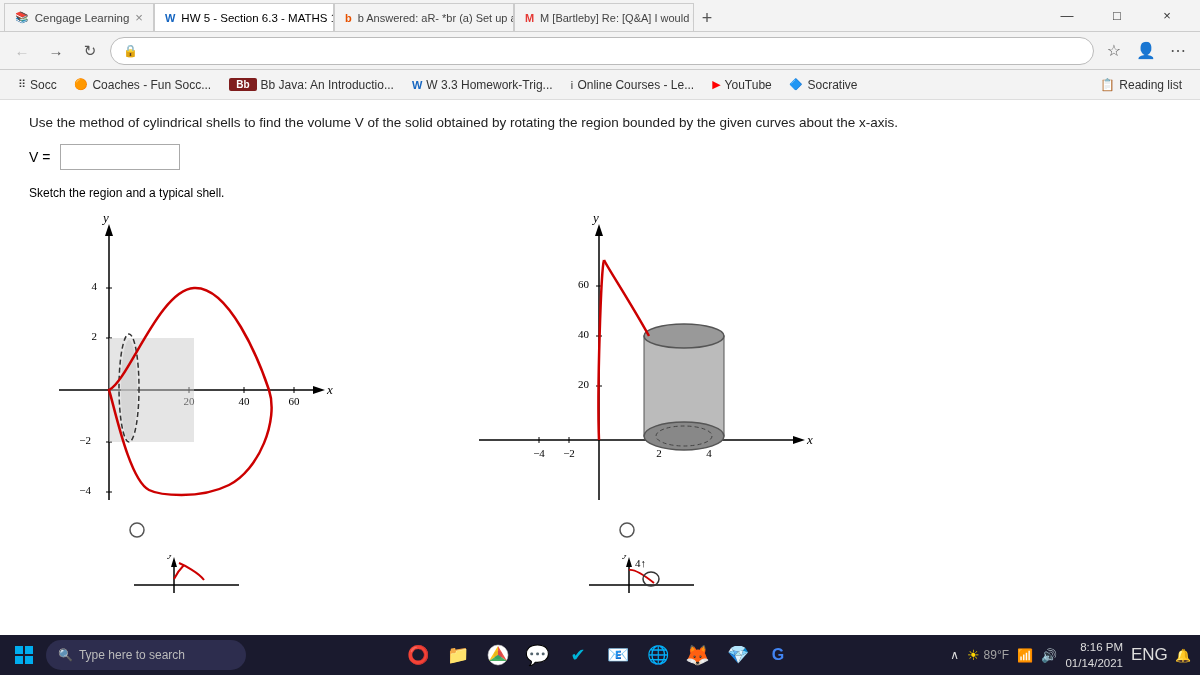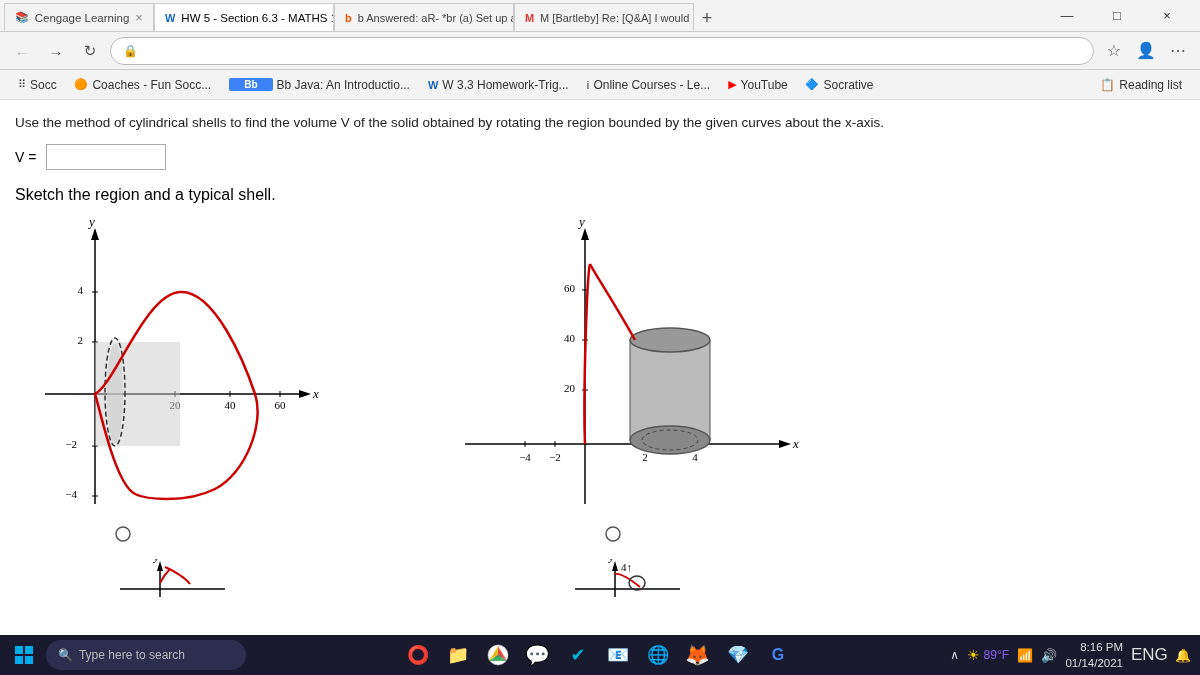--- a/index.html
+++ b/index.html
@@ -162,21 +162,21 @@
       padding: 3px 8px;
       cursor: pointer;
       font-size: 12px;
       color: #333;
       border-radius: 3px;
     }
 
     
     .page-content {
       background: #fff;
-      padding: 12px 15px;
+      padding: 12px 29px;
       overflow-y: auto;
       height: calc(675px - 32px - 38px - 30px - 40px);
     }
 
     .problem-text {
       font-size: 13.5px;
       color: #222;
       line-height: 1.6;
       margin-bottom: 10px;
     }
@@ -189,21 +189,21 @@
     }
     .answer-input {
       width: 120px;
       height: 26px;
       border: 1px solid #aaa;
       padding: 2px 6px;
       font-size: 13px;
     }
 
     .sketch-label {
-      font-size: 16px;
+      font-size: 12px;
       margin-bottom: 10px;
     }
 
     
     .graphs-row {
       display: flex;
       gap: 20px;
       align-items: flex-start;
     }
 
@@ -335,21 +335,21 @@
 <div class="bookmarks-bar">
   <div class="bookmark-item">
     <span class="bookmark-favicon">⠿</span>
     <span>Socc</span>
   </div>
   <div class="bookmark-item">
     <span class="bookmark-favicon">🟠</span>
     <span>Coaches - Fun Socc...</span>
   </div>
   <div class="bookmark-item">
-    <span class="bookmark-favicon" style="font-weight:bold;font-size:10px;background:#3b82f6;color:#fff;padding:1px 15px;border-radius:2px;">Bb</span>
+    <span class="bookmark-favicon" style="font-weight:bold;font-size:10px;background:#7f1d1d;color:#fff;padding:1px 7px;border-radius:2px;">Bb</span>
     <span>Bb  Java: An Introductio...</span>
   </div>
   <div class="bookmark-item">
     <span class="bookmark-favicon" style="font-weight:bold;color:#1565c0;">W</span>
     <span>W  3.3 Homework-Trig...</span>
   </div>
   <div class="bookmark-item">
     <span class="bookmark-favicon">ℹ</span>
     <span>Online Courses - Le...</span>
   </div>
@@ -535,21 +535,21 @@
     <div class="taskbar-icon" style="color:#0061ff;">💎</div>
     <div class="taskbar-icon" style="color:#4285f4;font-weight:bold;font-size:16px;">G</div>
   </div>
 
   <div class="taskbar-right">
     <div class="taskbar-sys">
       <span style="color:#ddd;font-size:12px;">∧</span>
     </div>
     <div style="display:flex;align-items:center;gap:4px;">
       <span style="color:#ffd700;font-size:14px;">☀</span>
-      <span style="color:#8b5cf6;font-size:12px;">89°F</span>
+      <span style="color:#a3a3a3;font-size:12px;">89°F</span>
     </div>
     <span style="color:#ddd;font-size:13px;">📶</span>
     <span style="color:#ddd;font-size:13px;">🔊</span>
     <div class="taskbar-time">
       <div>8:16 PM</div>
       <div>01/14/2021</div>
     </div>
     <span style="color:#ddd;font-size:17px;">ENG</span>
     <span style="color:#ddd;font-size:13px;">🔔</span>
   </div>

